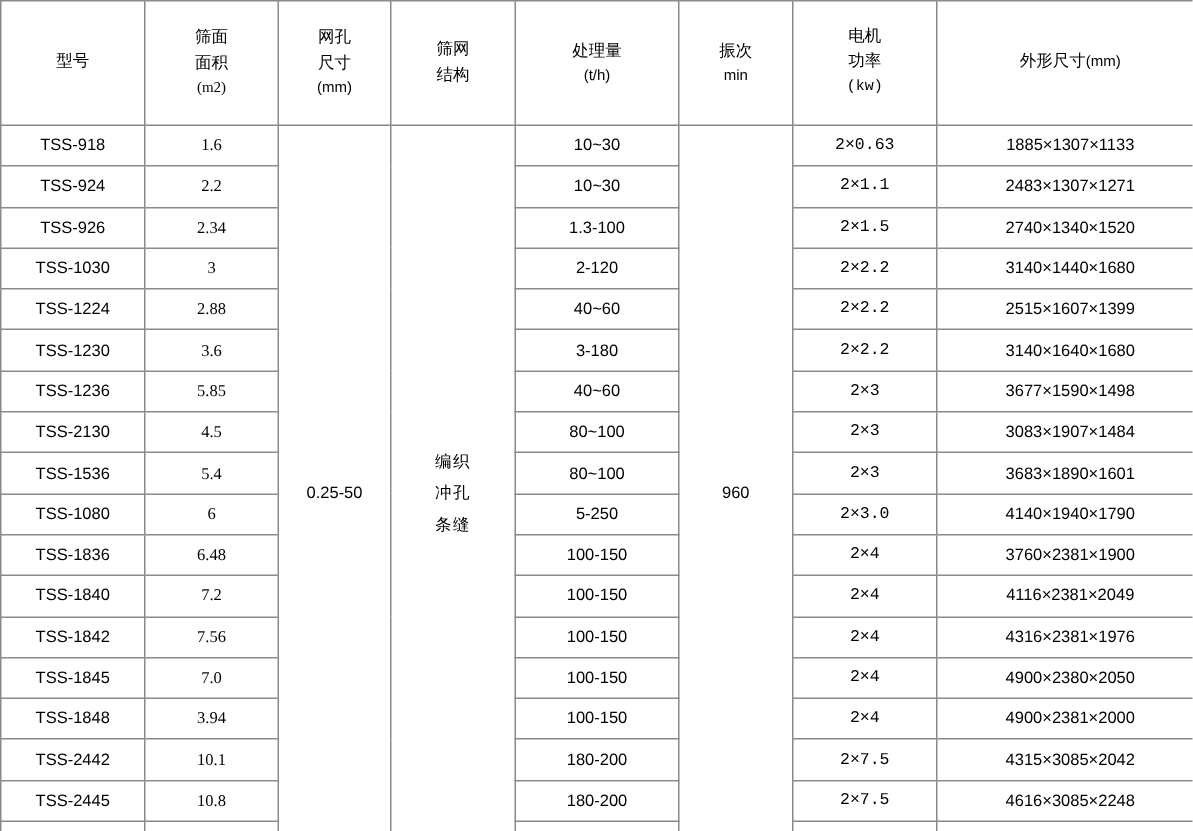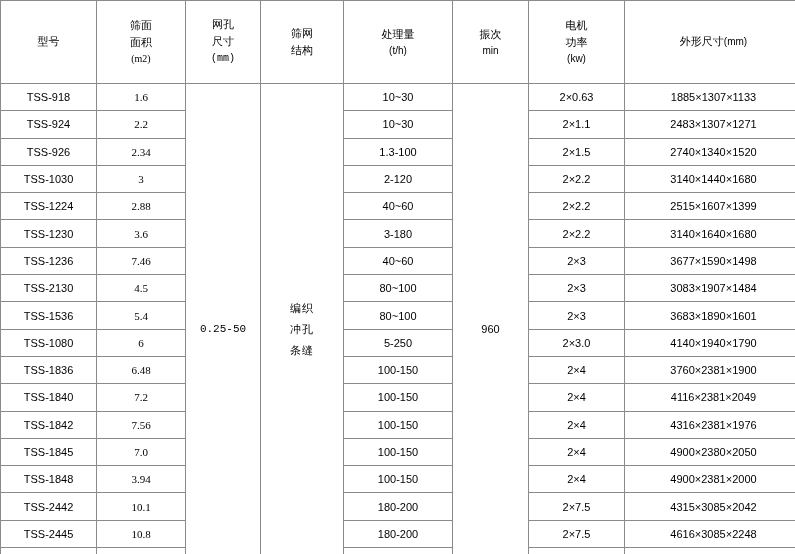--- a/index.html
+++ b/index.html
@@ -33,25 +33,25 @@
   }
   thead td .unit {
     font-size: 10px;
   }
   tbody td {
     height: 26.3px;
     font-size: 11.5px;
   }
   .col-model   { width: 95px; }
   .col-area    { width: 88px; font-family: Liberation Serif, serif; }
-  .col-mesh    { width: 74px; font-family: Liberation Mono, monospace; }
+  .col-mesh    { width: 74px; }
   .col-struct  { width: 82px; }
   .col-cap     { width: 108px; }
   .col-vib     { width: 75px; margin-top: 16px; }
-  .col-power   { width: 95px; }
+  .col-power   { width: 95px; font-family: Liberation Mono, monospace; }
   .col-dim     { width: 177px; }
 
   .merged-mesh, .merged-struct, .merged-vib {
     font-size: 12.5px;
     line-height: 1.9;
   }
   .merged-struct {
     letter-spacing: 1px;
   }
   .hdr-line { display: block; }
@@ -142,21 +142,21 @@
       </tr>
       <tr>
         <td class="col-model">TSS-1230</td>
         <td class="col-area">3.6</td>
         <td class="col-cap">3-180</td>
         <td class="col-power">2×2.2</td>
         <td class="col-dim">3140×1640×1680</td>
       </tr>
       <tr>
         <td class="col-model">TSS-1236</td>
-        <td class="col-area">7.46</td>
+        <td class="col-area">5.85</td>
         <td class="col-cap">40~60</td>
         <td class="col-power">2×3</td>
         <td class="col-dim">3677×1590×1498</td>
       </tr>
       <tr>
         <td class="col-model">TSS-2130</td>
         <td class="col-area">4.5</td>
         <td class="col-cap">80~100</td>
         <td class="col-power">2×3</td>
         <td class="col-dim">3083×1907×1484</td>

